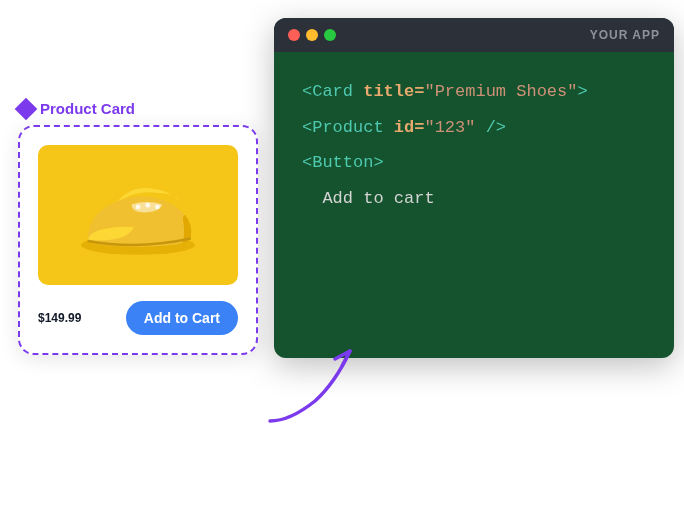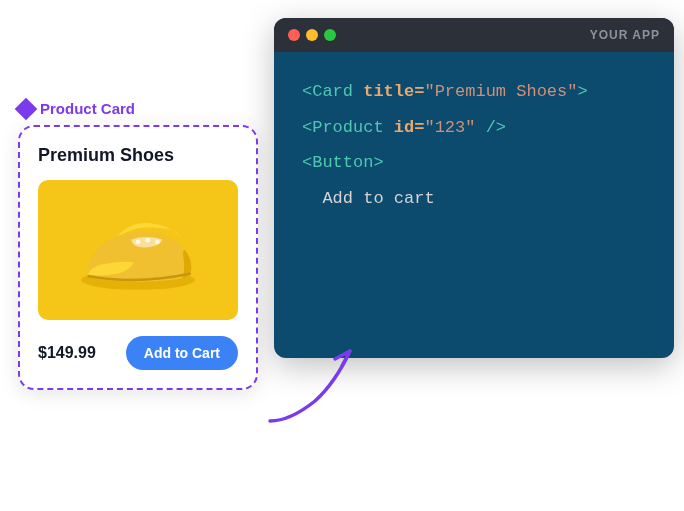--- a/index.html
+++ b/index.html
@@ -21,21 +21,21 @@
       height: 511px;
     }
 
     
     .code-window {
       position: absolute;
       top: 18px;
       right: 10px;
       width: 400px;
       height: 340px;
-      background: #0c4a6e;
+      background: #14532d;
       border-radius: 12px;
       overflow: hidden;
       box-shadow: 0 8px 32px rgba(0,0,0,0.25);
     }
 
     .code-titlebar {
       background: #2c3038;
       padding: 10px 14px;
       display: flex;
       align-items: center;
@@ -142,21 +142,21 @@
       height: 100px;
     }
 
     .card-footer {
       display: flex;
       align-items: center;
       justify-content: space-between;
     }
 
     .price {
-      font-size: 16px;
+      font-size: 12px;
       font-weight: 600;
       color: #111827;
     }
 
     .add-to-cart-btn {
       background: #3b82f6;
       color: #ffffff;
       border: none;
       border-radius: 20px;
       padding: 9px 18px;
@@ -202,21 +202,20 @@
     </div>
   </div>
 
   <div class="product-card-wrapper">
     <div class="product-card-label">
       <span class="diamond-icon"></span>
       <span>Product Card</span>
     </div>
     <div class="product-card">
       <div class="card-inner">
-        <div class="card-title">Premium Shoes</div>
         <div class="card-image-area">
 
           <svg class="shoe-svg" viewBox="0 0 160 110" xmlns="http://www.w3.org/2000/svg">
 
             <ellipse cx="80" cy="92" rx="70" ry="12" fill="#e0a800" opacity="0.7"></ellipse>
 
             <path d="M18 85 Q20 50 55 38 Q80 28 105 35 Q125 40 138 55 Q148 68 145 82 Q140 90 120 92 Q80 96 40 92 Q22 90 18 85Z" fill="#f0c030"></path>
 
             <path d="M18 85 Q22 75 40 72 Q60 68 75 70 Q70 80 55 84 Q35 88 18 85Z" fill="#fdd835"></path>
 

